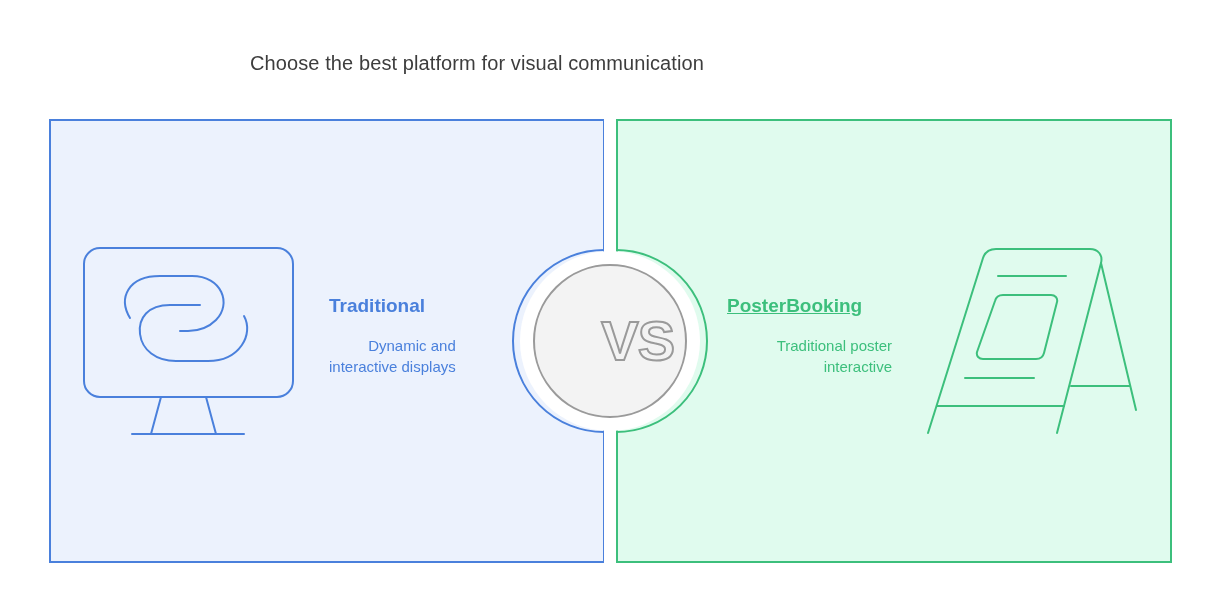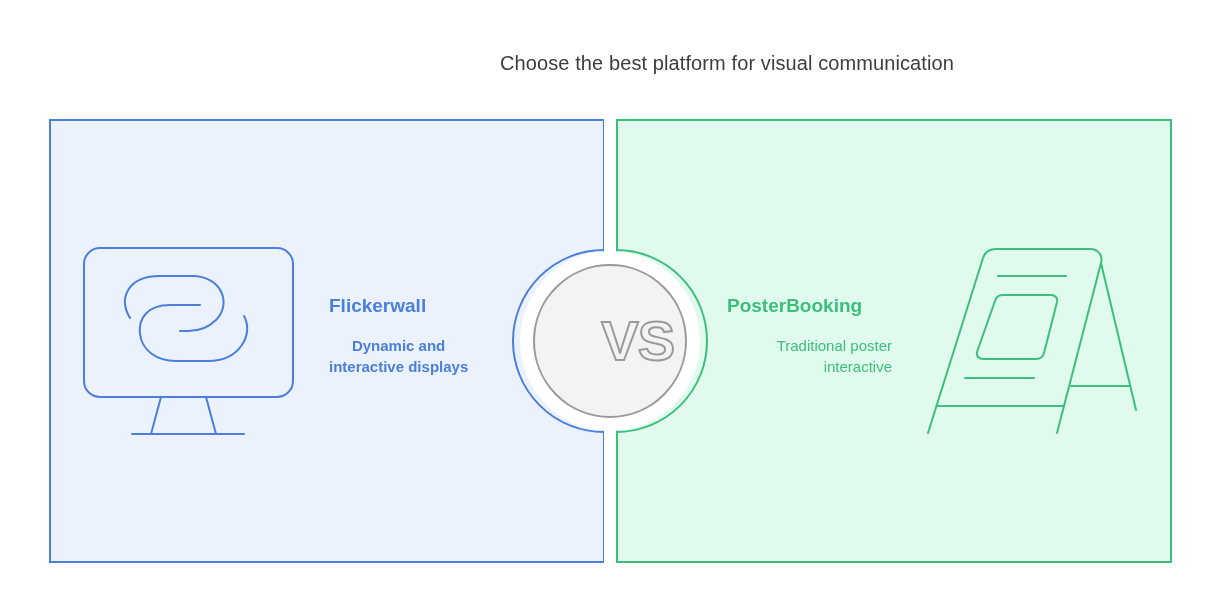--- a/index.html
+++ b/index.html
@@ -12,21 +12,21 @@
       height: 600px;
       position: relative;
       overflow: hidden;
       font-family: "Liberation Sans", "DejaVu Sans", sans-serif;
     }
     .title {
       position: absolute;
       left: 0;
       top: 52px;
       width: 954px;
-      text-align: right;
+      text-align: center;
       font-size: 20px;
       color: #3d3d3d;
       letter-spacing: 0.1px;
     }
     .panel {
       position: absolute;
       top: 119px;
       height: 444px;
       box-sizing: border-box;
     }
@@ -56,27 +56,27 @@
     }
     .left-heading {
       left: 329px;
       top: 295px;
       color: #4a80dc;
     }
     .left-desc {
       left: 329px;
       top: 335px;
       color: #4a80dc;
-      text-align: center;
-      font-weight: bold;
+      text-align: right;
     }
     .right-heading {
       left: 727px;
       top: 295px;
       color: #3cbf7c;
+      text-decoration: underline;
     }
     .right-desc {
       left: 700px;
       width: 192px;
       top: 335px;
       color: #3cbf7c;
       text-align: right;
     }
     svg.abs {
       position: absolute;
@@ -146,19 +146,19 @@
   <circle cx="610" cy="341" r="90" fill="#ffffff"></circle>
 
   <path d="M604 250 A91 91 0 0 0 604 432" fill="none" stroke="#4a80dc" stroke-width="2"></path>
 
   <path d="M616 250 A91 91 0 0 1 616 432" fill="none" stroke="#3cbf7c" stroke-width="2"></path>
 
   <circle cx="610" cy="341" r="76" fill="#f3f3f3" stroke="#9a9a9a" stroke-width="2"></circle>
 </svg>
 <div class="vs-text">VS</div>
 
-<div class="heading left-heading">Flickerwall</div>
+<div class="heading left-heading">Traditional</div>
 <div class="desc left-desc">Dynamic and
 interactive displays</div>
 
 <div class="heading right-heading">PosterBooking</div>
 <div class="desc right-desc">Traditional poster
 interactive</div>
 
 </body></html>

